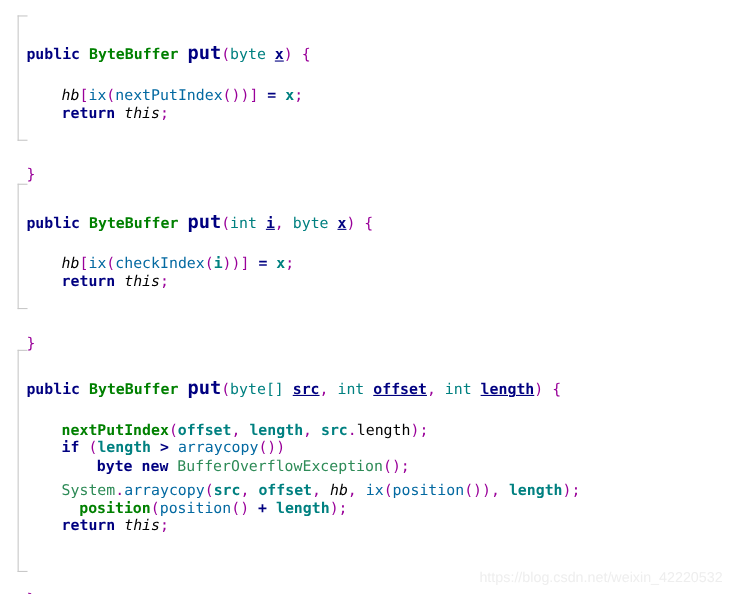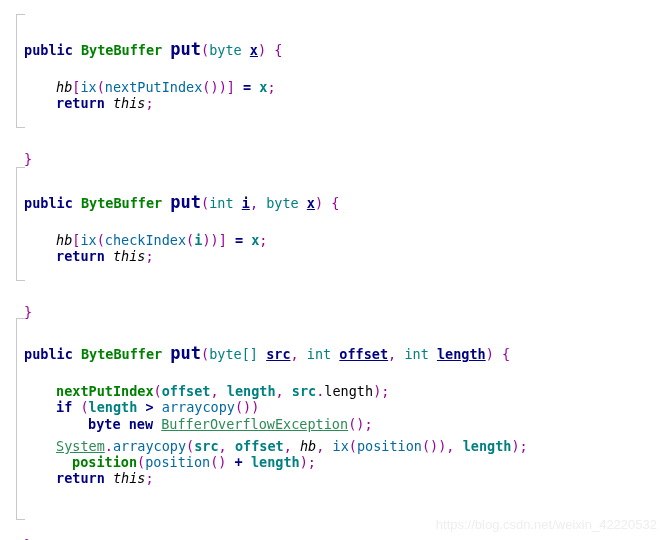--- a/index.html
+++ b/index.html
@@ -45,21 +45,21 @@
     font-size: 13.5px;
     line-height: 16px;
     font-family: "DejaVu Sans Mono", "Liberation Mono", monospace;
     color: #000000;
     margin-top: 27px;
   }
 
   
   .kw        { color: #000080; font-weight: bold; }      
   .type      { color: #008000; font-weight: bold; }      
-  .cls       { color: #2e8b57; text-decoration: underline; }                         
+  .cls       { color: #2e8b57; }                         
   .mname     { color: #000080; font-weight: bold; font-size: 17px; } 
   .method    { color: #0369a1; font-weight: normal; }      
   .punc      { color: #990099; }                         
   .prim      { color: #008080; }                         
   .param     { color: #000080; font-weight: bold; text-decoration: underline; } 
   .var       { color: #008080; font-weight: bold; }      
   .field     { color: #000000; font-style: italic; }                         
   .op        { color: #000080; font-weight: bold; }      
 
   .brace     { color: #990099; }

